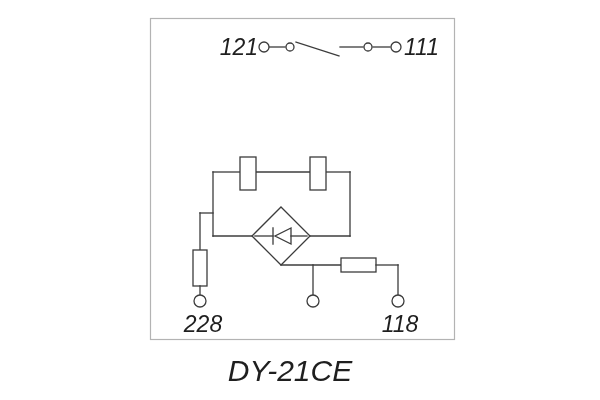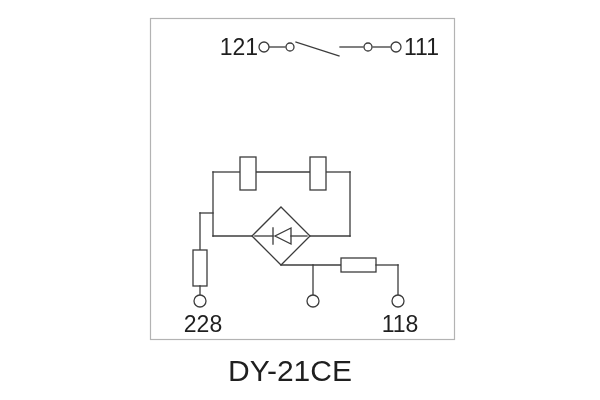--- a/index.html
+++ b/index.html
@@ -6,20 +6,21 @@
     margin: 0;
     padding: 0;
     background: #ffffff;
   }
   .stage {
     position: relative;
     width: 600px;
     height: 400px;
     background: #ffffff;
     overflow: hidden;
+    font-style: italic;
   }
   svg {
     display: block;
   }
   text {
     font-family: "Liberation Sans", "DejaVu Sans", sans-serif;
   }
   .term-label {
     font-size: 23px;
   }

